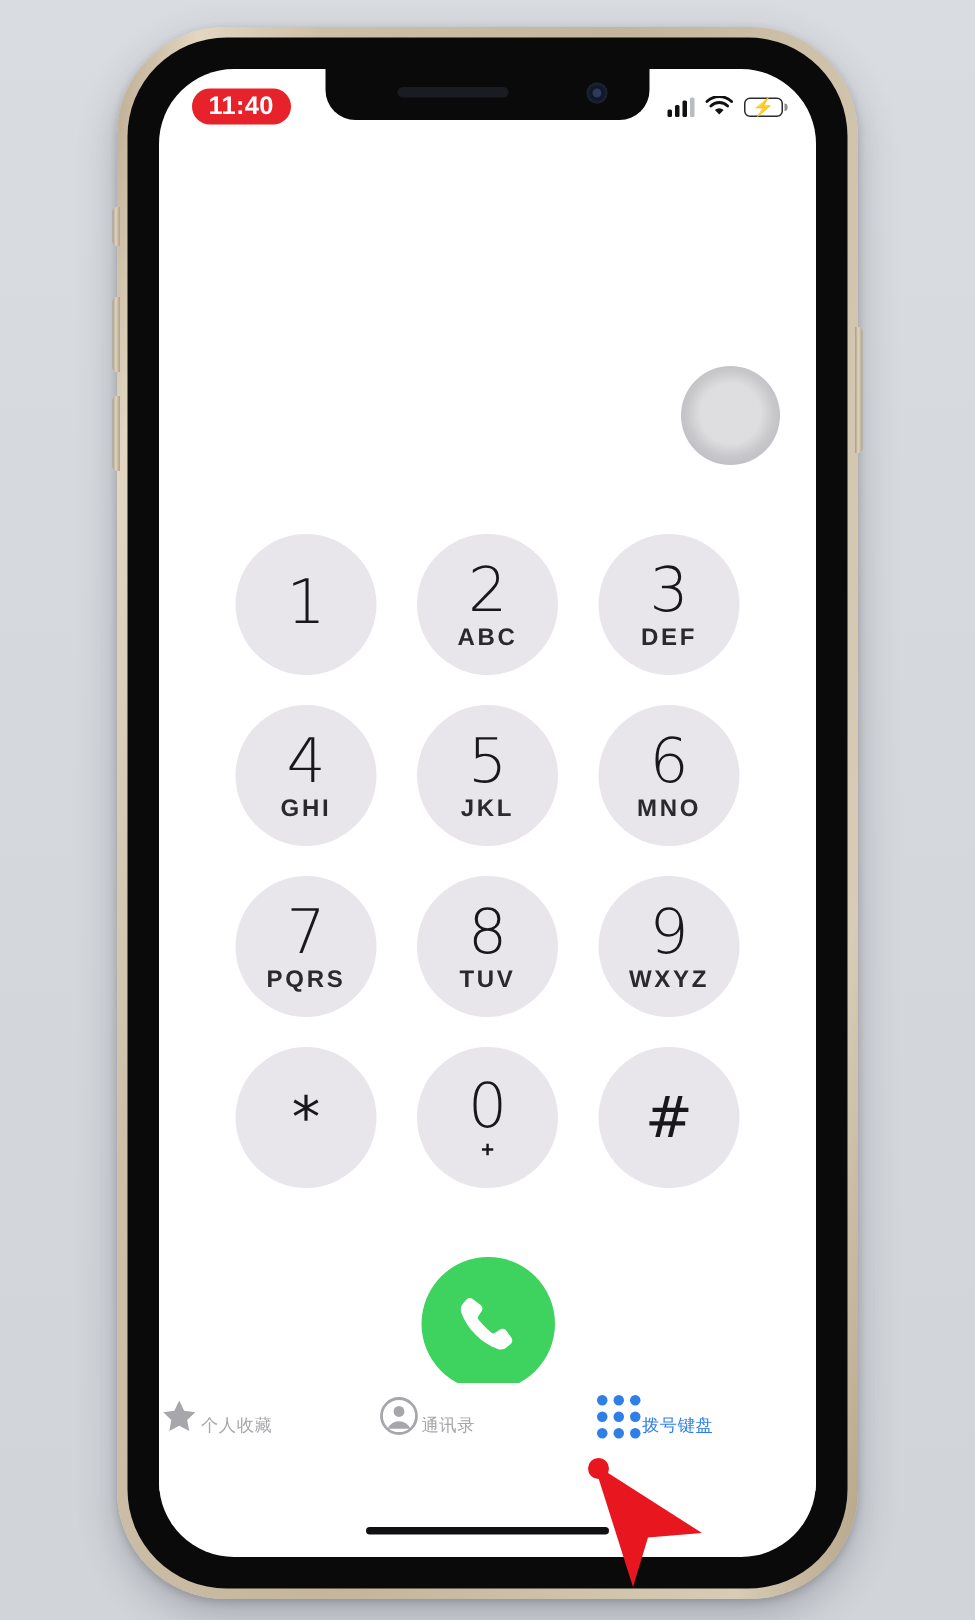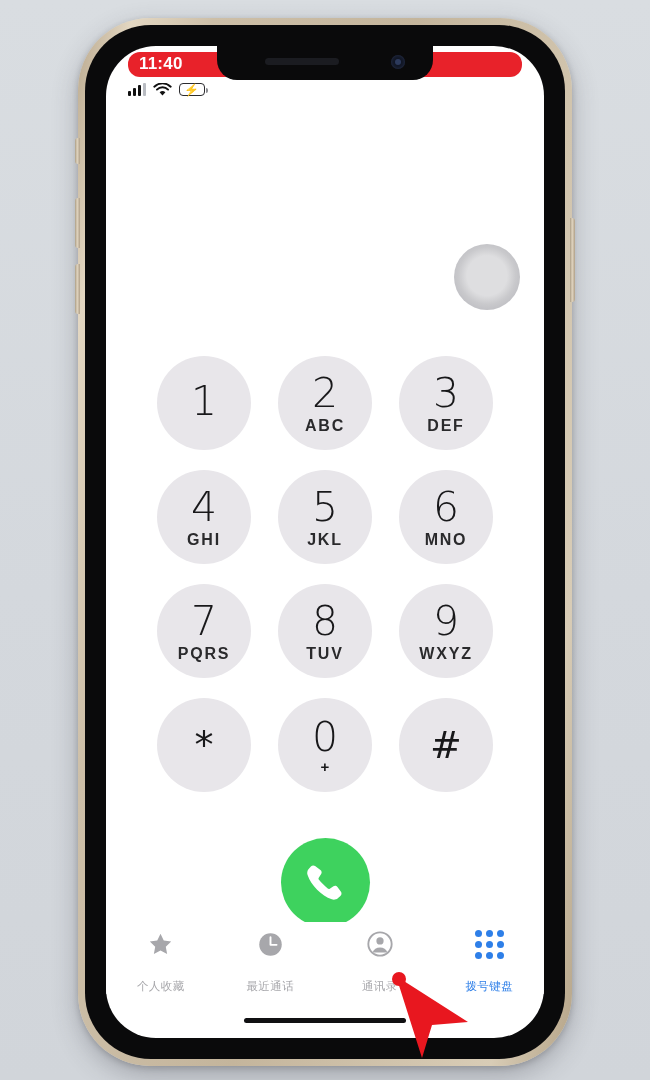--- a/index.html
+++ b/index.html
@@ -109,23 +109,23 @@
 
   
   #status-bar {
     position: absolute;
     top: 0;
     left: 0;
     right: 0;
     height: 44px;
     z-index: 5;
     display: flex;
+    align-items: center;
     justify-content: space-between;
     padding: 0 22px;
-    flex-direction: column;
   }
 
   #clock-pill {
     background: #e8222a;
     color: #fff;
     font-size: 17px;
     font-weight: bold;
     letter-spacing: .2px;
     padding: 3px 11px 4px;
     border-radius: 12px;
@@ -254,23 +254,23 @@
     bottom: 44px;
     height: 72px;
     display: flex;
     align-items: flex-start;
     padding-top: 8px;
     background: #fff;
   }
   .tab {
     flex: 1;
     display: flex;
-    flex-direction: column;
-    align-items: center;
-    gap: 21px;
+    flex-direction: row;
+    align-items: flex-end;
+    gap: 1px;
     cursor: pointer;
   }
   .tab-label {
     font-size: 11.5px;
     color: #a7a7ab;
     letter-spacing: .4px;
     font-family: "DejaVu Sans", sans-serif;
   }
   .tab.active .tab-label { color: #2e7fe8; font-weight: normal; }
   .tab-icon { height: 28px; display: flex; align-items: center; justify-content: center; }
@@ -419,29 +419,20 @@
 
           <div class="tab">
             <span class="tab-icon">
               <svg width="27" height="27" viewBox="0 0 24 24">
                 <path d="M12 2.4l2.9 6 6.6.9-4.8 4.6 1.2 6.6L12 17.4l-5.9 3.1 1.2-6.6L2.5 9.3l6.6-.9z" fill="#a7a7ab"></path>
               </svg>
             </span>
             <span class="tab-label">个人收藏</span>
           </div>
 
-          <div class="tab">
-            <span class="tab-icon">
-              <svg width="27" height="27" viewBox="0 0 24 24">
-                <circle cx="12" cy="12" r="10" fill="#a7a7ab"></circle>
-                <path d="M12 5.6v6.7h5.4" stroke="#ffffff" stroke-width="1.7" fill="none" stroke-linecap="round" stroke-linejoin="round"></path>
-              </svg>
-            </span>
-            <span class="tab-label">最近通话</span>
-          </div>
 
           <div class="tab">
             <span class="tab-icon">
               <svg width="28" height="28" viewBox="0 0 24 24">
                 <circle cx="12" cy="12" r="10" fill="none" stroke="#a7a7ab" stroke-width="1.6"></circle>
                 <circle cx="12" cy="9.4" r="3.1" fill="#a7a7ab"></circle>
                 <path d="M5.6 19.3a6.9 6.9 0 0 1 12.8 0" fill="#a7a7ab"></path>
               </svg>
             </span>
             <span class="tab-label">通讯录</span>

